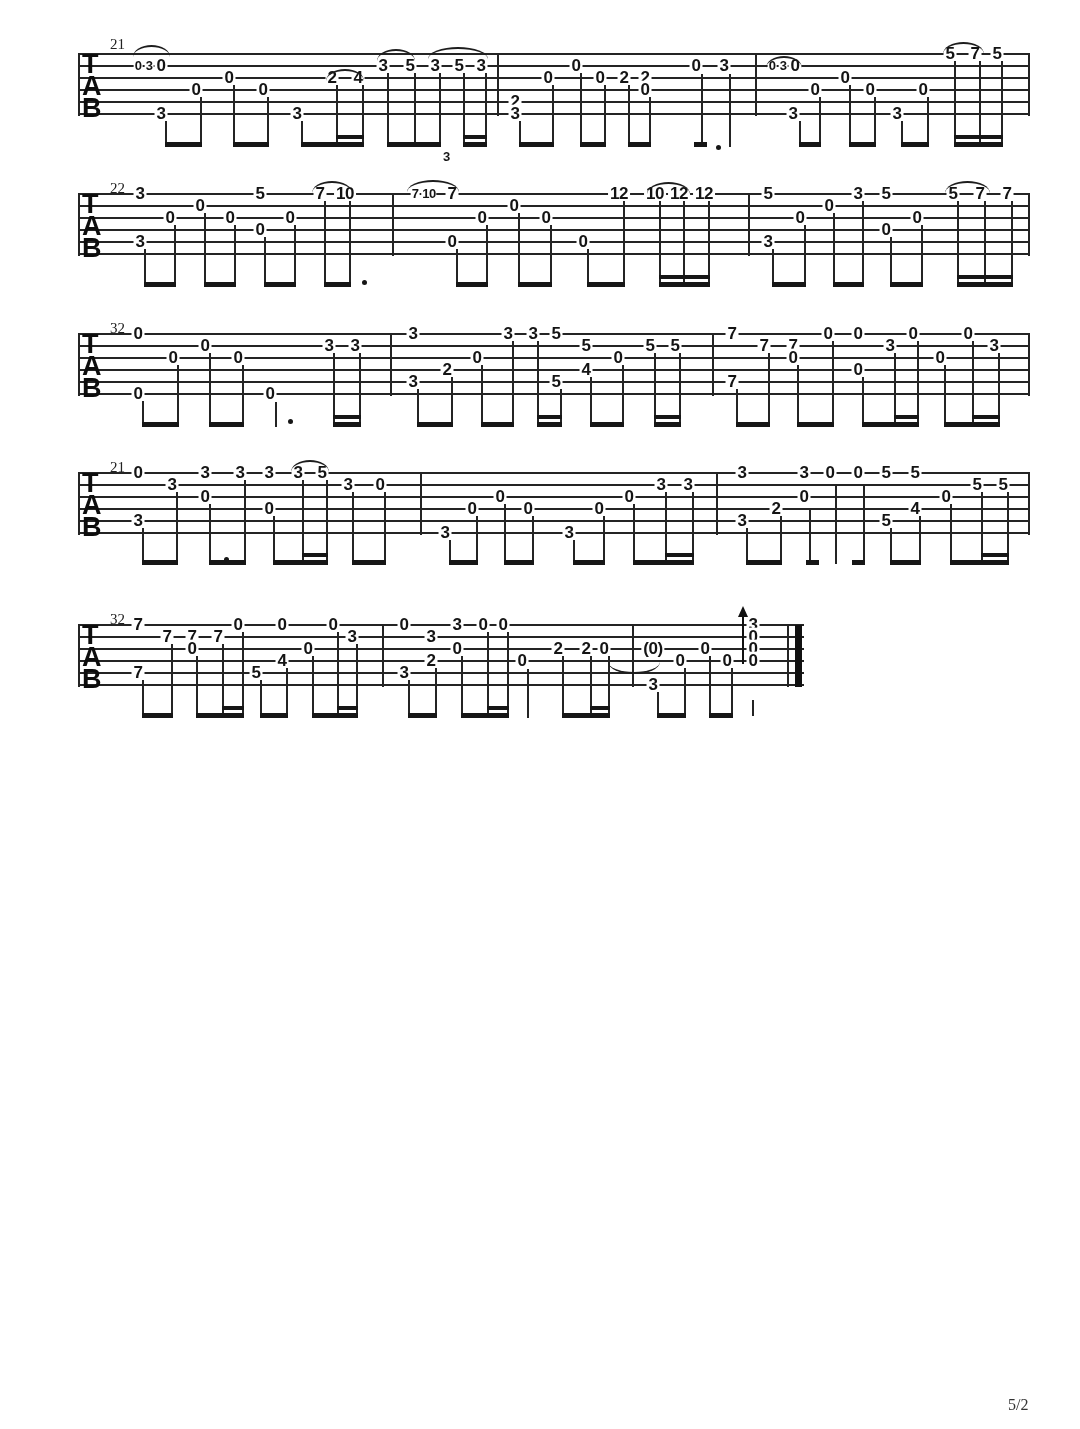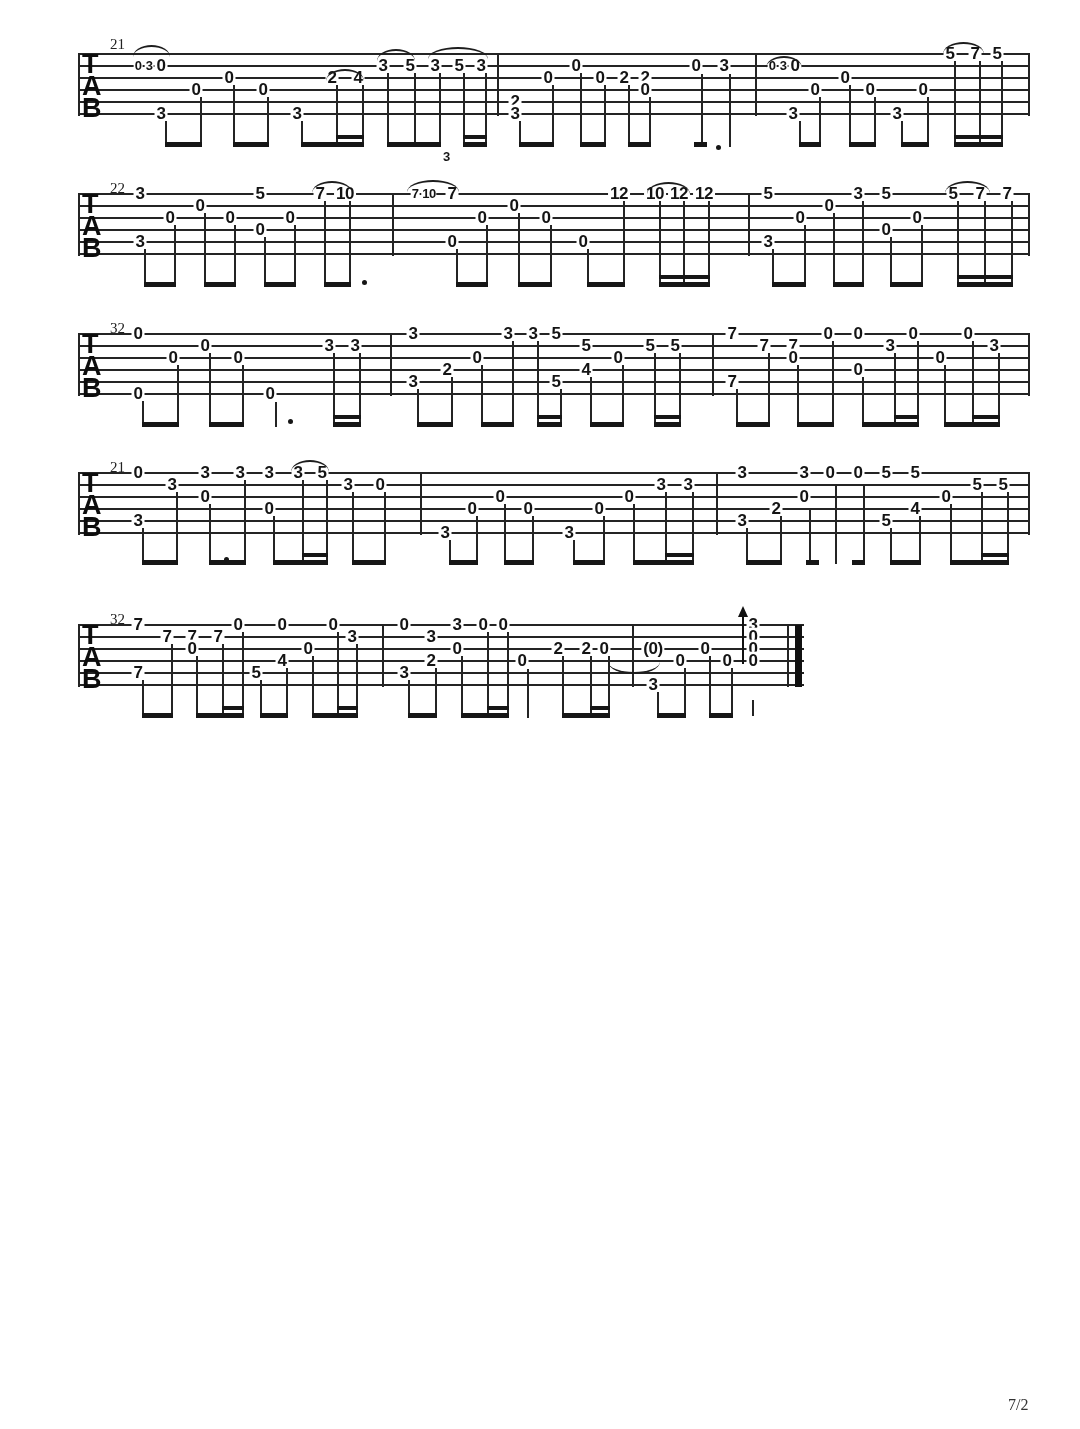--- a/index.html
+++ b/index.html
@@ -503,14 +503,14 @@
       <div class="beam" style="left: 657px; top: 713px; width: 29px;"></div>
       <div class="stem" style="left: 709px; top: 656px; height: 62px;"></div>
       <div class="stem" style="left: 731px; top: 668px; height: 50px;"></div>
       <div class="beam" style="left: 709px; top: 713px; width: 24px;"></div>
       <div class="stem" style="left: 527px; top: 669px; height: 49px;"></div>
       <div class="stem" style="left: 752px; top: 700px; height: 16px;"></div>
       <div class="arcU" style="left: 608px; top: 662px; width: 52px;"></div>
       <div class="arrowline" style="left: 742px; top: 614px; height: 50px;"></div>
       <div class="arrowhead" style="left: 738px; top: 606px;"></div>
     </div>
-  <div class="pagenum">7/2</div>
+  <div class="pagenum">5/2</div>
 </div>
 
 </body></html>

